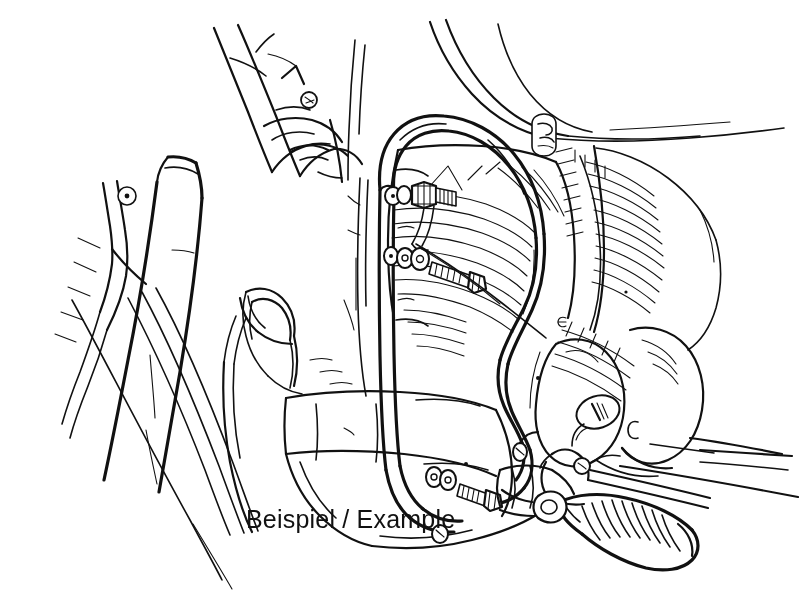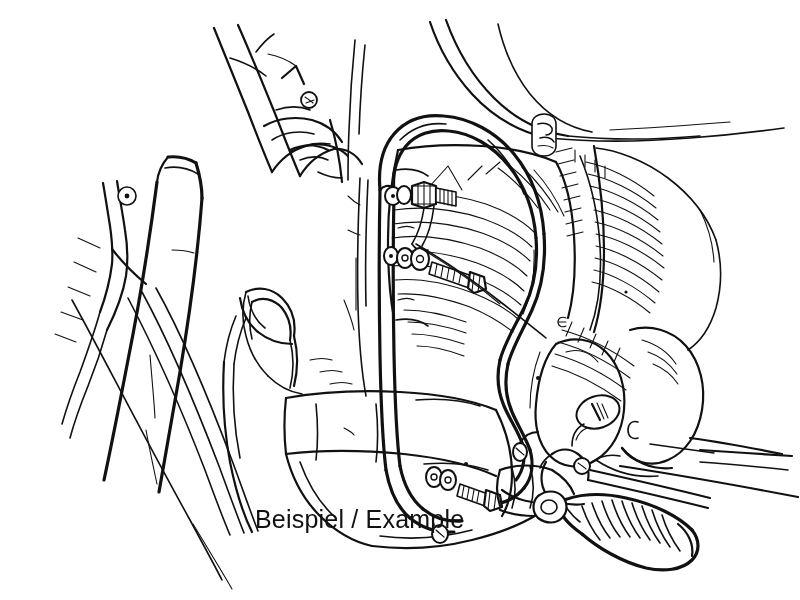--- a/index.html
+++ b/index.html
@@ -21,21 +21,21 @@
   }
   #drawing {
     position: absolute;
     left: 0;
     top: 0;
     width: 800px;
     height: 600px;
   }
   #caption {
     position: absolute;
-    left: 255px;
+    left: 246px;
     top: 507px;
     font-family: "Liberation Sans", sans-serif;
     font-size: 25px;
     font-weight: 400;
     color: #111111;
     letter-spacing: 0.2px;
     white-space: nowrap;
     line-height: 1;
   }
   svg { display: block; }

